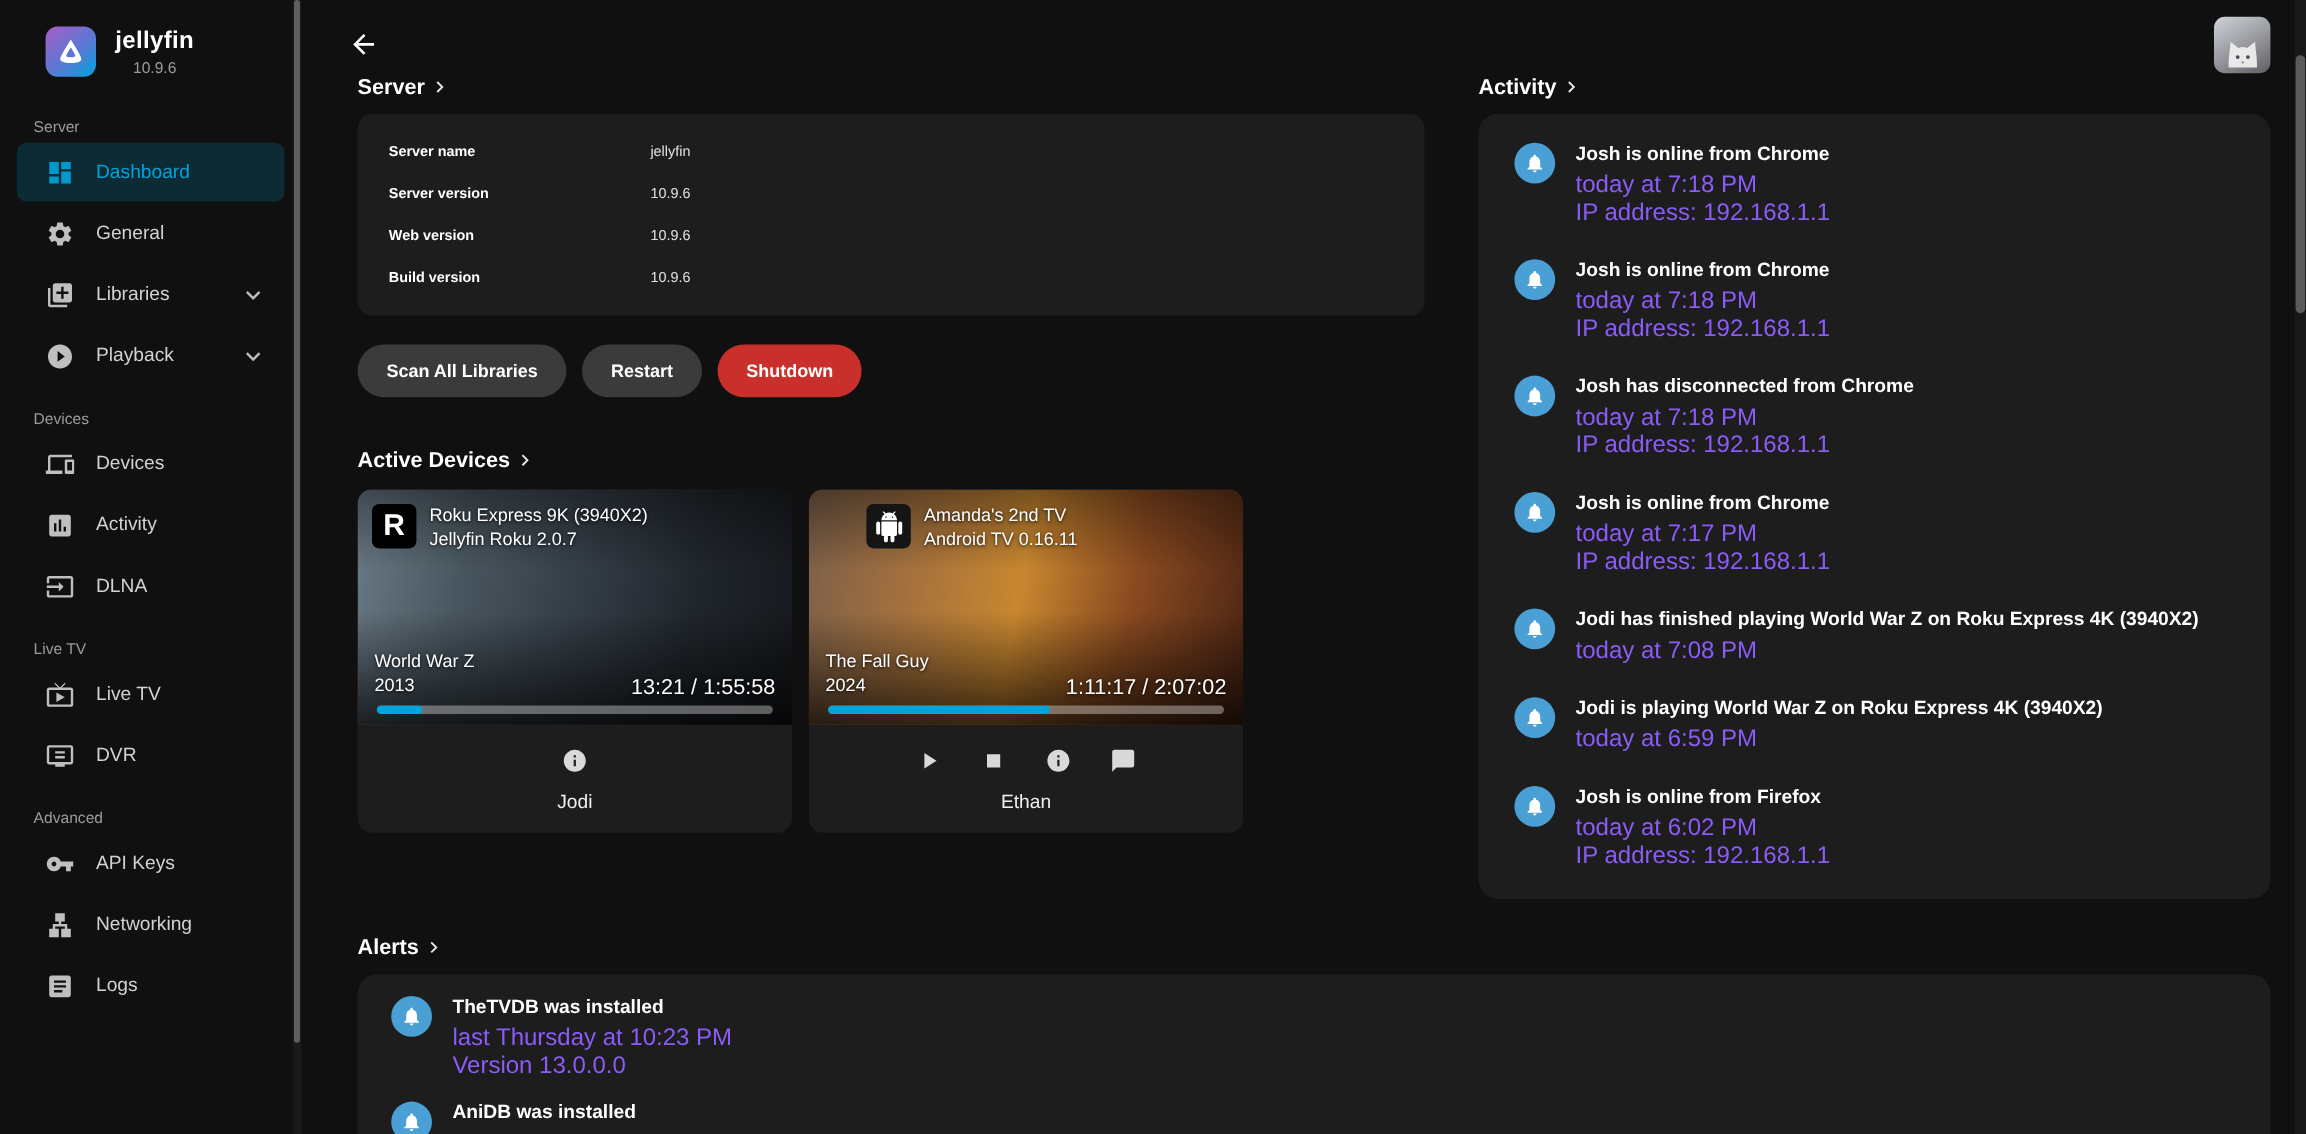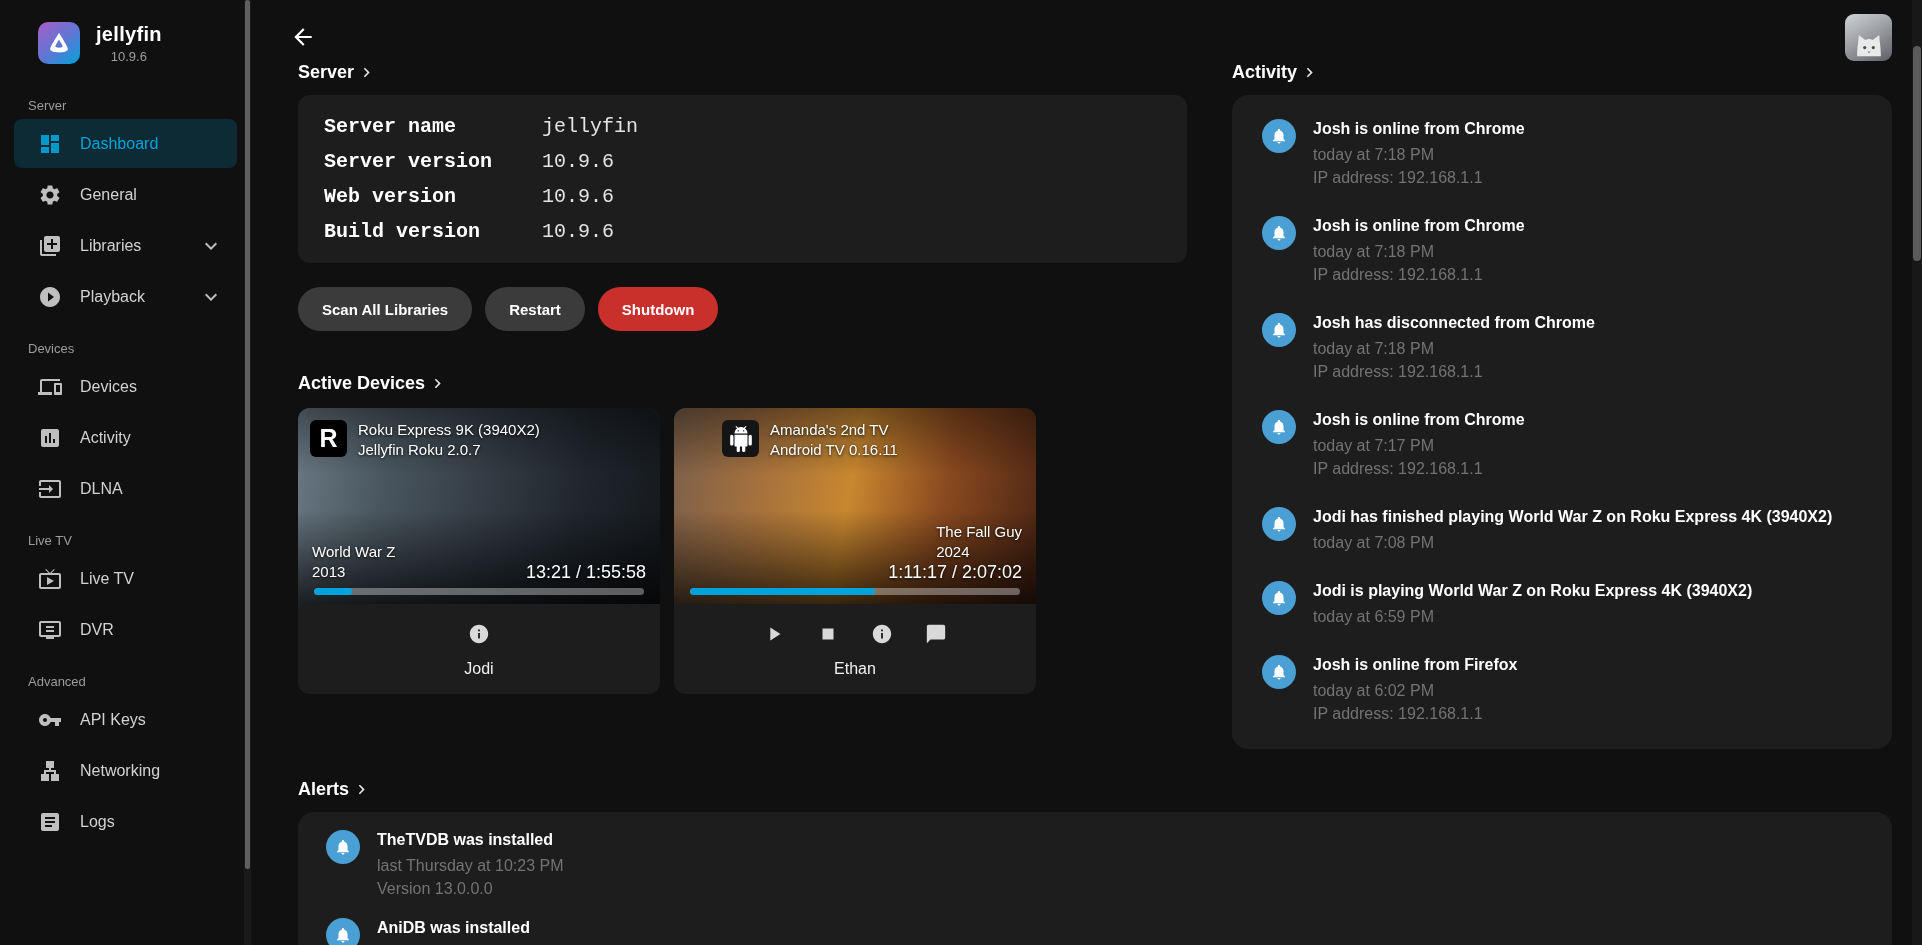--- a/index.html
+++ b/index.html
@@ -41,21 +41,21 @@
 
   .content-grid { display:grid; grid-template-columns:889px 1fr; column-gap:45px; margin-left:12px; align-items:start; }
 
   .section-heading { display:inline-flex; align-items:center; gap:3px; font-size:18px; font-weight:700;
                      color:#ffffff; margin-bottom:12px; }
   .section-heading .chev { display:flex; color:#e8e8e8; }
   .section-heading .chev svg { width:19px; height:19px; fill:currentColor; }
 
   
   .info-card { background:#1d1d1d; border-radius:12px; padding:14px 26px; }
-  .info-row { display:flex; line-height:35px; font-size:20px;font-family:Liberation Mono, monospace; }
+  .info-row { display:flex; line-height:35px; font-size:12px; }
   .info-label { width:218px; font-weight:700; color:#ffffff; }
   .info-value { color:#e3e3e3; }
 
   .actions-row { display:flex; gap:13px; margin-top:24px; }
   .btn { height:44px; padding:0 24px; border:none; border-radius:100px; font-family:inherit;
          font-size:15px; font-weight:700; color:#ffffff; background:#3b3b3b; }
   .btn.danger { background:#c9302c; }
 
   
   .devices-block { margin-top:42px; }
@@ -89,21 +89,21 @@
   .device-user { margin-top:9px; font-size:16px; color:#f0f0f0; }
 
   
   .feed-panel { background:#1d1d1d; border-radius:16px; padding:24px 30px 24px; display:flex;
                 flex-direction:column; gap:27px; }
   .feed-item { display:flex; gap:17px; }
   .bell-badge { width:34px; height:34px; border-radius:50%; background:#4aa0d4; flex-shrink:0;
                 display:flex; align-items:center; justify-content:center; }
   .bell-badge svg { width:18px; height:18px; fill:#ffffff; }
   .feed-title { font-size:16px; font-weight:700; line-height:20px; margin-bottom:4px; }
-  .feed-meta { font-size:16px; color:#737373; line-height:23px; }
+  .feed-meta { font-size:20px; color:#8b5cf6; line-height:23px; }
 
   .alerts-block { grid-column:1 / -1; margin-top:30px; }
   .alerts-card { background:#1d1d1d; border-radius:16px; padding:18px 28px; height:220px;
                  display:flex; flex-direction:column; gap:18px; }
 
   
   .main-scrollbar { position:absolute; right:0; top:0; width:10px; height:100%; background:#181818; }
   .main-scrollbar .thumb { position:absolute; top:46px; right:1px; width:8px; height:215px;
                            background:#5a5a5a; border-radius:4px; }
 </style>
@@ -351,21 +351,21 @@
                   <span class="device-chip" style="background:#151515;" data-interactable="false">
                     <svg viewBox="0 0 24 24">
                         <path d="M6 18c0 .55.45 1 1 1h1v3.5c0 .83.67 1.5 1.5 1.5s1.5-.67 1.5-1.5V19h2v3.5c0 .83.67 1.5 1.5 1.5s1.5-.67 1.5-1.5V19h1c.55 0 1-.45 1-1V8H6v10zM3.5 8C2.67 8 2 8.67 2 9.5v7c0 .83.67 1.5 1.5 1.5S5 17.33 5 16.5v-7C5 8.67 4.33 8 3.5 8zm17 0c-.83 0-1.5.67-1.5 1.5v7c0 .83.67 1.5 1.5 1.5s1.5-.67 1.5-1.5v-7c0-.83-.67-1.5-1.5-1.5zm-4.97-5.84 1.3-1.3c.2-.2.2-.51 0-.71-.2-.2-.51-.2-.71 0l-1.48 1.48C13.85 1.23 12.95 1 12 1c-.96 0-1.86.23-2.66.63L7.85.15c-.2-.2-.51-.2-.71 0-.2.2-.2.51 0 .71l1.31 1.31C6.97 3.26 6 5.01 6 7h12c0-1.99-.97-3.75-2.47-4.84zM10 5H9V4h1v1zm5 0h-1V4h1v1z"></path>
                       </svg>
                   </span>
                   <div>
                     <div class="device-id-text" data-interactable="false">Amanda's 2nd TV</div>
                     <div class="device-id-text" data-interactable="false">Android TV 0.16.11</div>
                   </div>
                 </div>
-                <div class="media-overlay" data-interactable="false" style="z-index:2;flex-direction:column;">
+                <div class="media-overlay" data-interactable="false" style="z-index:2;">
                   <div>
                     <div class="media-title" data-interactable="false">The Fall Guy</div>
                     <div class="media-year" data-interactable="false">2024</div>
                   </div>
                   <div class="media-time" data-interactable="false">1:11:17 / 2:07:02</div>
                 </div>
                 <div class="progress-track" data-interactable="false" style="z-index:2;">
                   <div class="progress-fill" data-interactable="false" style="width: 56.1%;"></div>
                 </div>
               </div>

